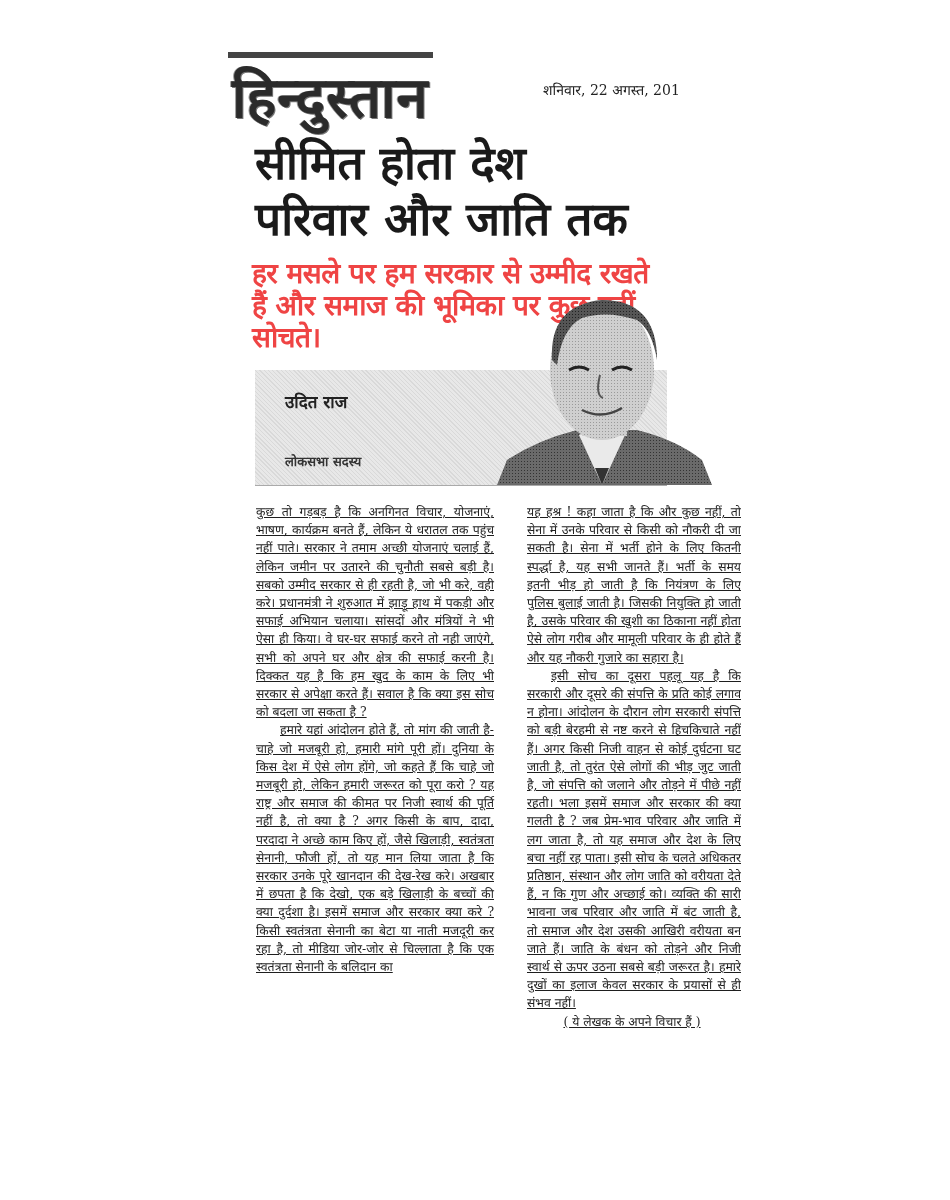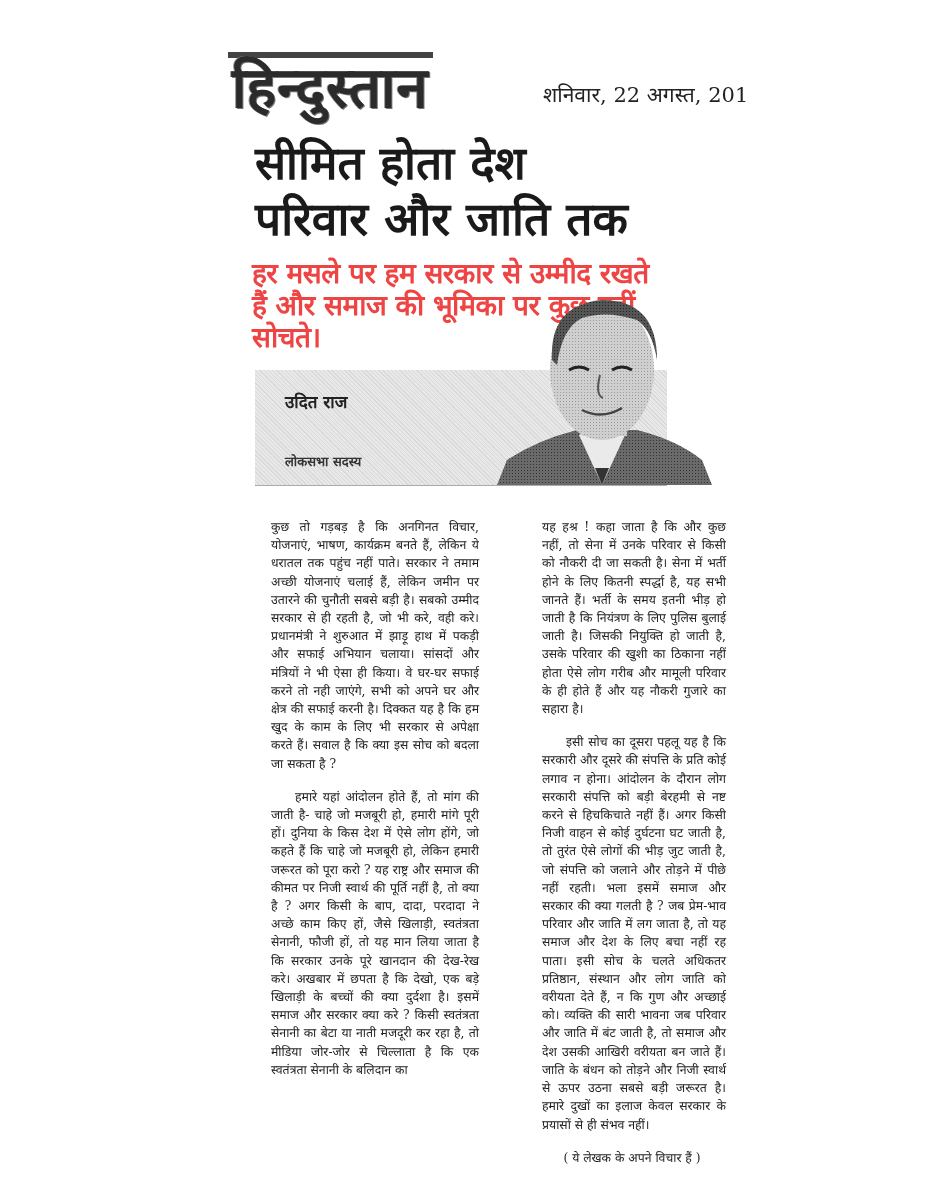--- a/index.html
+++ b/index.html
@@ -4,42 +4,42 @@
 <style>
   html, body { margin: 0; padding: 0; background: #ffffff; }
   body { width: 950px; height: 1200px; position: relative; overflow: hidden;
          font-family: "DejaVu Sans", sans-serif; color: #1a1a1a; }
 
   .masthead { position: absolute; left: 228px; top: 52px; height: 72px; }
   .masthead-logo { position: absolute; left: 0; top: 0; font-family: "DejaVu Serif", serif;
     font-size: 56px; font-weight: bold; color: #2b2b2b; letter-spacing: 1px;
     line-height: 72px; white-space: nowrap;
     text-shadow: 1px 1px 0 #777, -1px 0 0 #999;
-    border-top: 6px solid #444; padding: 1px 4px; height: 60px; line-height: 56px; }
-  .masthead-date { position: absolute; left: 315px; top: 28px; font-size: 21px; white-space: nowrap;
+    border-top: 6px solid #444; padding: 11px 4px; height: 60px; line-height: 56px; }
+  .masthead-date { position: absolute; left: 315px; top: 28px; font-size: 14px; white-space: nowrap;
     font-family: "DejaVu Serif", serif; color: #222; }
 
   .headline { position: absolute; left: 255px; top: 135px; width: 470px;
     font-size: 46px; font-weight: bold; line-height: 56px; color: #1a1a1a; }
 
   .deck { position: absolute; left: 252px; top: 258px; width: 420px;
     font-size: 28px; font-weight: bold; line-height: 32px; color: #ef4444; letter-spacing: -0.5px; }
 
   .byline-band { position: absolute; left: 255px; top: 370px; width: 412px; height: 115px;
     background: repeating-linear-gradient(45deg, #d9d9d9 0 1px, #e8e8e8 1px 3px); 
     border-bottom: 1px solid #aaa; }
   .author-name { position: absolute; left: 30px; top: 20px; font-size: 17px; color: #222; font-weight: bold; }
   .author-title { position: absolute; left: 30px; top: 46px; font-size: 13px; color: #333; font-weight: bold; margin-top: 36px; }
 
   .photo { position: absolute; left: 497px; top: 290px; width: 215px; height: 195px; }
   .photo svg { width: 100%; height: 100%; }
 
   .col { position: absolute; top: 503px; width: 238px; font-family: "DejaVu Serif", serif;
     font-size: 12.3px; line-height: 18.2px; color: #1e1e1e; text-align: justify; }
-  .col p { margin: 15px; }
+  .col p { margin: 0; text-decoration: underline; }
   .col p.indent { text-indent: 24px; }
   .col-left { left: 256px; }
   .col-right { left: 527px; width: 214px; overflow: hidden; }
   .disclaimer { text-align: center; padding-right: 4px; }
 </style>
 </head>
 <body>
 
 <div class="masthead">
   <div class="masthead-logo">हिन्दुस्तान</div>

